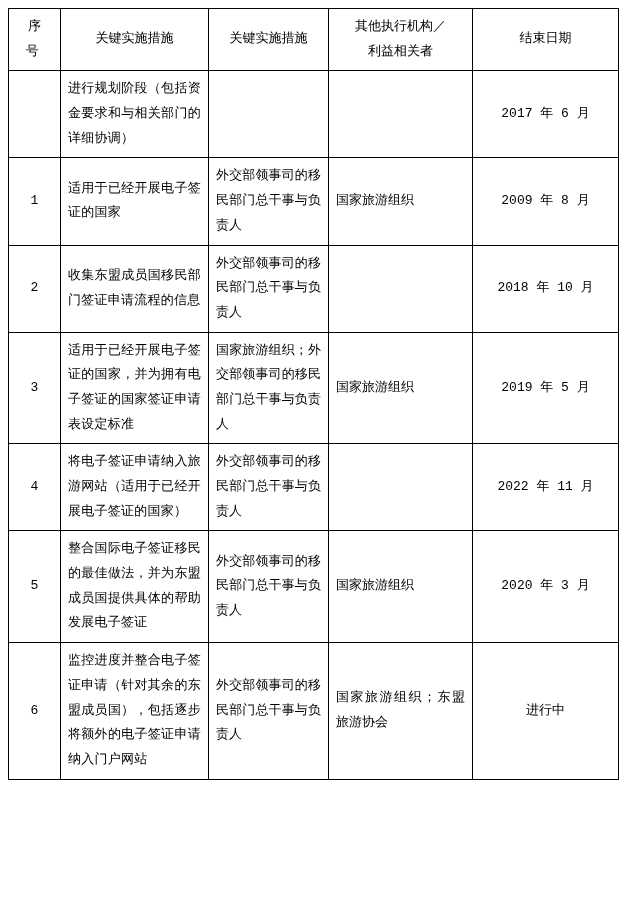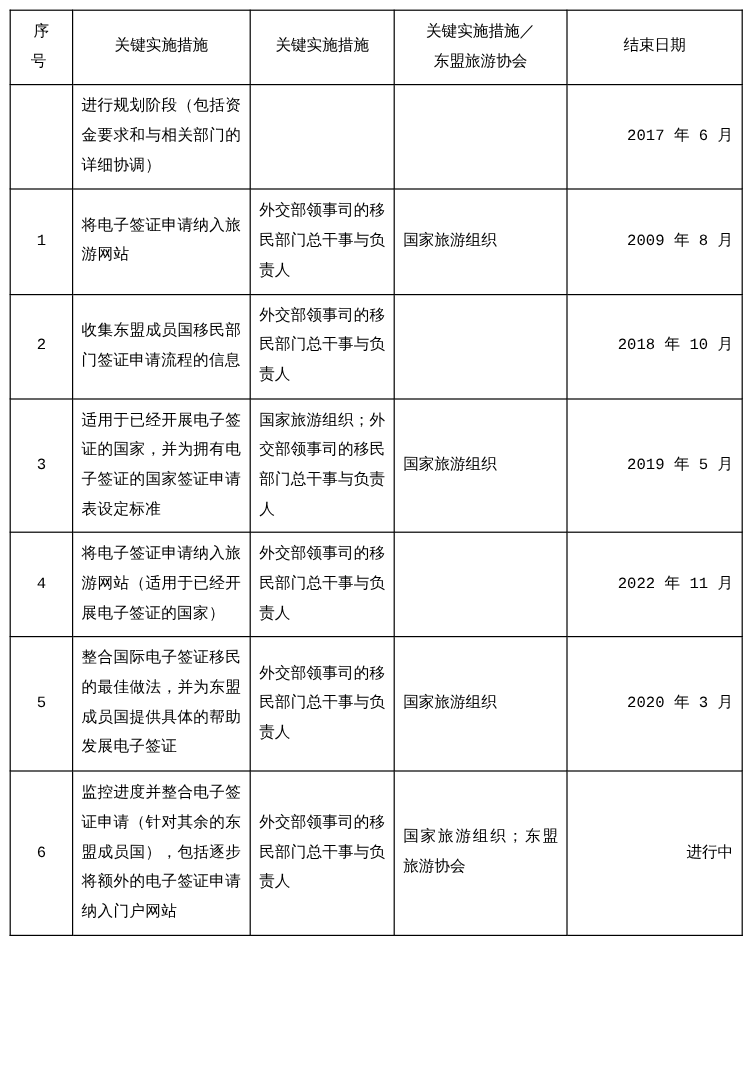--- a/index.html
+++ b/index.html
@@ -65,21 +65,21 @@
   }
   td.cell-lead {
     text-align: justify;
     text-align-last: left;
   }
   td.cell-other {
     text-align: justify;
     text-align-last: left;
   }
   td.cell-date {
-    text-align: right;
+    text-align: center;
     white-space: nowrap;
   }
 </style>
 </head>
 <body>
 
 <div class="page">
   <table class="doc-table">
     <colgroup>
       <col class="c0">
@@ -87,37 +87,37 @@
       <col class="c2">
       <col class="c3">
       <col class="c4">
     </colgroup>
     <thead>
       <tr>
         <th class="head-seq">序　号</th>
         <th>关键实施措施</th>
         <th>关键实施措施</th>
         <th>
-          <div>关键实施措施／</div>
-          <div>东盟旅游协会</div>
+          <div>其他执行机构／</div>
+          <div>利益相关者</div>
         </th>
         <th>结束日期</th>
       </tr>
     </thead>
     <tbody>
       <tr>
         <td class="cell-seq"></td>
         <td class="cell-measure">进行规划阶段（包括资金要求和与相关部门的详细协调）</td>
         <td class="cell-lead"></td>
         <td class="cell-other"></td>
         <td class="cell-date">2017 年 6 月</td>
       </tr>
       <tr>
         <td class="cell-seq">1</td>
-        <td class="cell-measure">将电子签证申请纳入旅游网站</td>
+        <td class="cell-measure">适用于已经开展电子签证的国家</td>
         <td class="cell-lead">外交部领事司的移民部门总干事与负责人</td>
         <td class="cell-other">国家旅游组织</td>
         <td class="cell-date">2009 年 8 月</td>
       </tr>
       <tr>
         <td class="cell-seq">2</td>
         <td class="cell-measure">收集东盟成员国移民部门签证申请流程的信息</td>
         <td class="cell-lead">外交部领事司的移民部门总干事与负责人</td>
         <td class="cell-other"></td>
         <td class="cell-date">2018 年 10 月</td>

